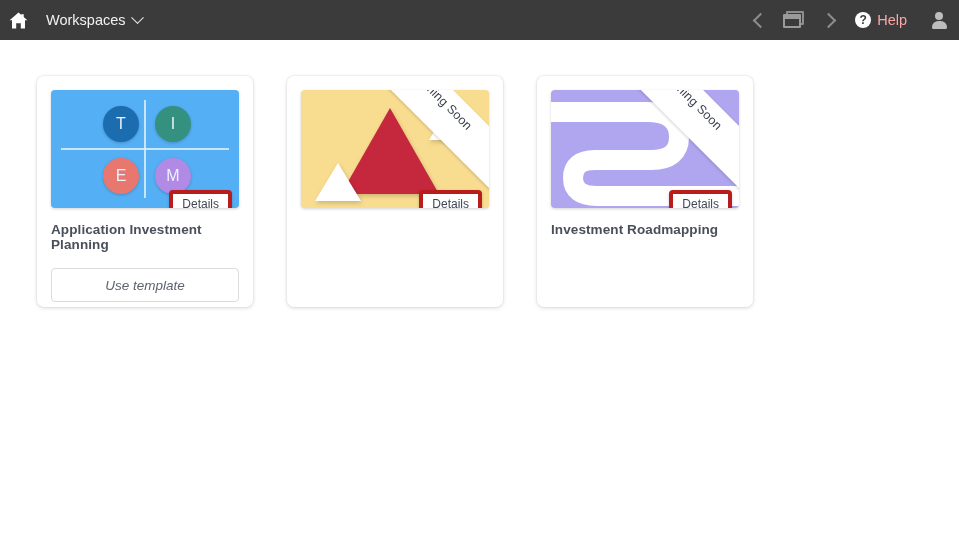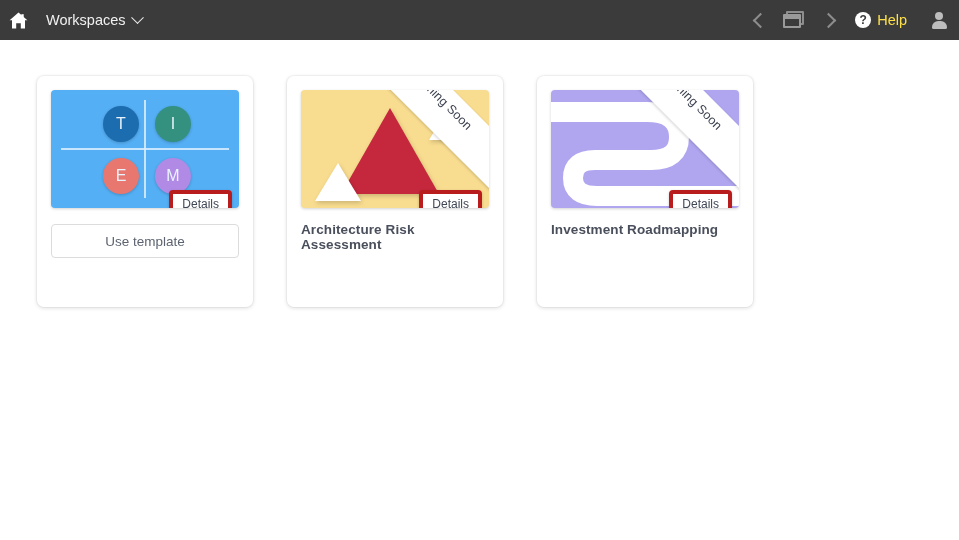--- a/index.html
+++ b/index.html
@@ -63,21 +63,21 @@
   .help-btn {
     display: flex; align-items: center; gap: 6px;
     height: 40px; padding: 0 12px 0 10px; cursor: pointer;
   }
   .help-circ {
     width: 16px; height: 16px; border-radius: 50%;
     background: #ffffff; color: #3b3b3b;
     font-size: 12px; font-weight: bold; line-height: 16px;
     text-align: center;
   }
-  .help-txt { color: #fde047; font-size: 14.5px; }
+  .help-txt { color: #fca5a5; font-size: 14.5px; }
   .avatar-btn { height: 40px; width: 40px; display:flex; align-items:center; justify-content:center; cursor: pointer; }
   .avatar-glyph { position: relative; width: 15px; height: 17px; }
   .avatar-glyph .head {
     position:absolute; left:3.5px; top:0; width:8px; height:8px;
     border-radius:50%; background:#bdbdbd;
   }
   .avatar-glyph .body {
     position:absolute; left:0; bottom:0; width:15px; height:8px;
     border-radius: 8px 8px 2px 2px; background:#bdbdbd;
   }
@@ -110,20 +110,21 @@
     letter-spacing: .1px;
   }
   .use-tpl {
     margin-top: 16px;
     height: 34px; width: 188px;
     border: 1px solid #dcdcdc; border-radius: 4px;
     background: #ffffff;
     color: #5d6470; font-size: 13.5px;
     display: flex; align-items: center; justify-content: center;
     cursor: pointer;
+    font-style: italic;
   }
 
   
   .th-blue { background: #54aff4; }
   .q-vline { position:absolute; left:93px; top:10px; width:2px; height:98px; background:#ddeeff; opacity:.85; }
   .q-hline { position:absolute; left:10px; top:58px; height:2px; width:168px; background:#ddeeff; opacity:.85; }
   .bubble {
     position: absolute; width: 36px; height: 36px; border-radius: 50%;
     color: #e9f3fb; font-size: 16px;
     display:flex; align-items:center; justify-content:center;
@@ -243,35 +244,35 @@
   <div class="card">
     <div class="thumb th-blue">
       <span class="q-vline"></span>
       <span class="q-hline"></span>
       <span class="bubble t">T</span>
       <span class="bubble i">I</span>
       <span class="bubble e">E</span>
       <span class="bubble m">M</span>
       <span class="details">Details</span>
     </div>
+    <div class="card-title">Application Investment Planning</div>
     <div class="use-tpl">Use template</div>
   </div>
 
   <div class="card">
     <div class="thumb th-yellow">
       <span class="tri tri-sm-r"></span>
       <span class="tri tri-big"></span>
       <span class="tri tri-sm-l"></span>
       <span class="ribbon-wrap">
         <span class="ribbon"></span>
         <span class="ribbon-txt">Coming Soon</span>
       </span>
       <span class="details">Details</span>
     </div>
-    <div class="card-title">Architecture Risk Assessment</div>
   </div>
 
   <div class="card">
     <div class="thumb th-purple">
       <svg class="road" viewBox="0 0 188 118">
         <path d="M0 22 H96 Q128 22 128 47 Q128 70 100 70 H44 Q22 70 22 88 Q22 106 46 106 H188" fill="none" stroke="#ffffff" stroke-width="20" stroke-linecap="butt"></path>
       </svg>
       <span class="ribbon-wrap">
         <span class="ribbon"></span>
         <span class="ribbon-txt">Coming Soon</span>

